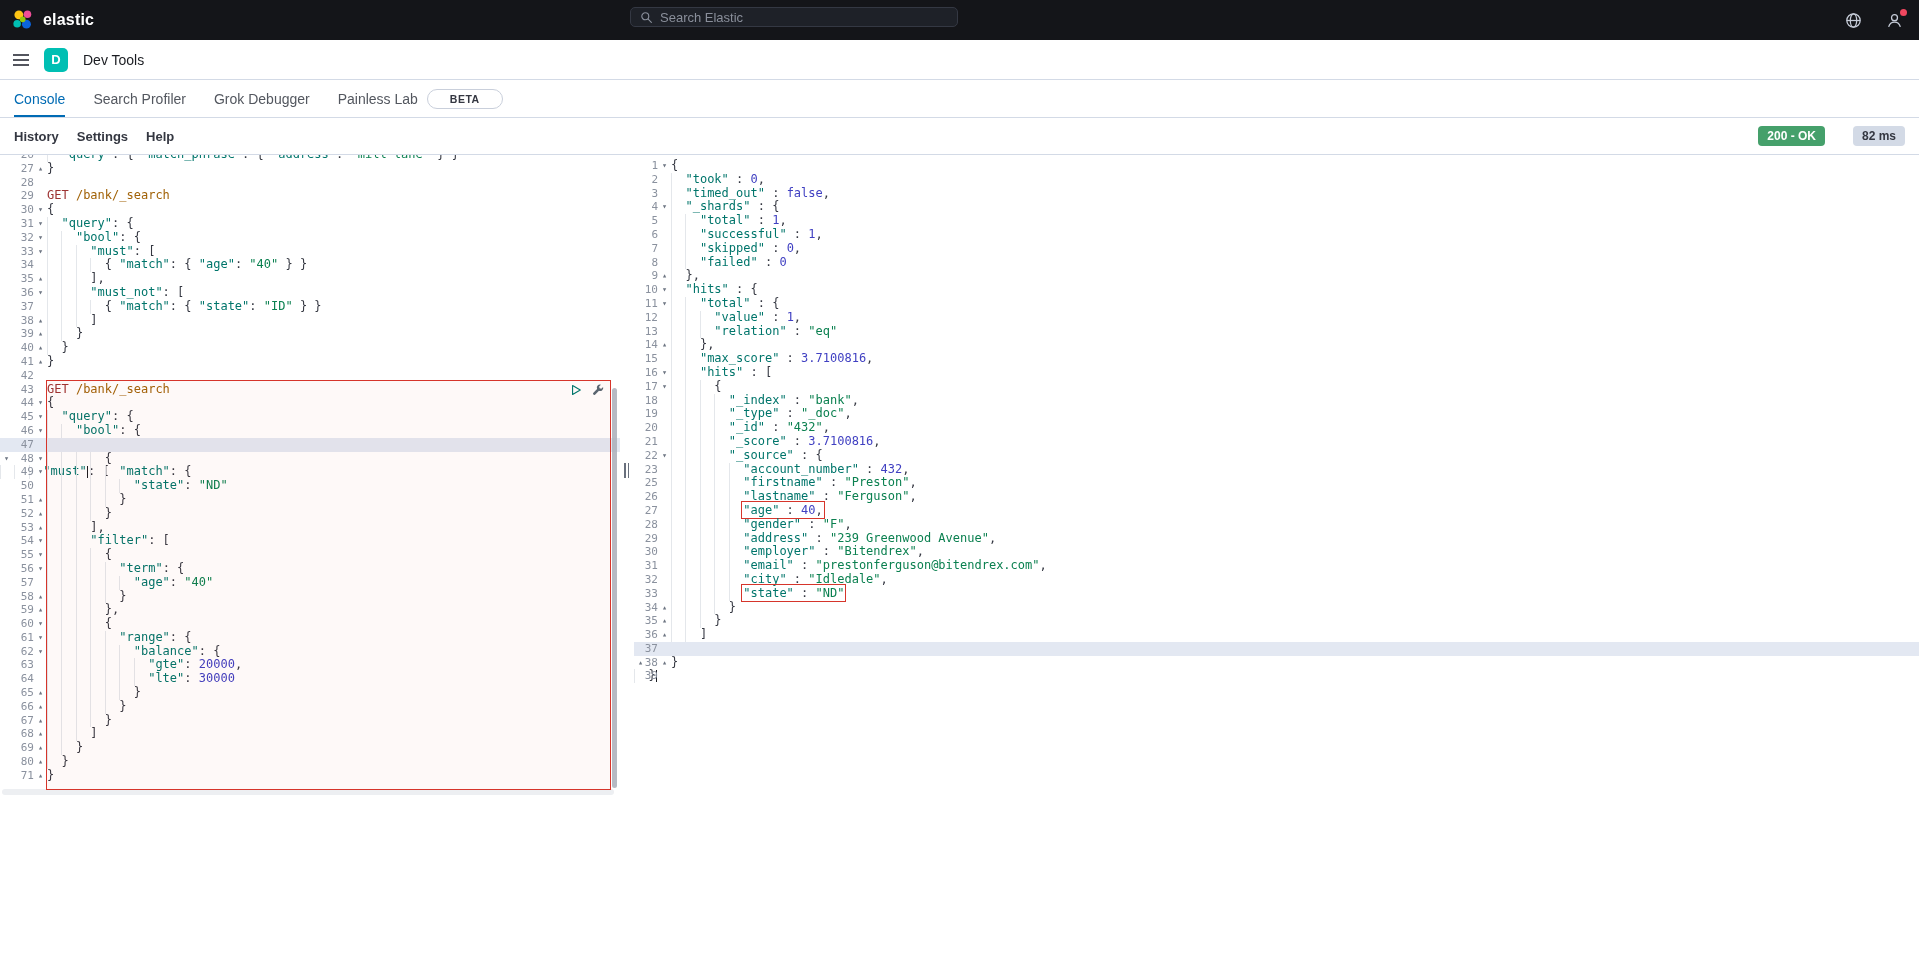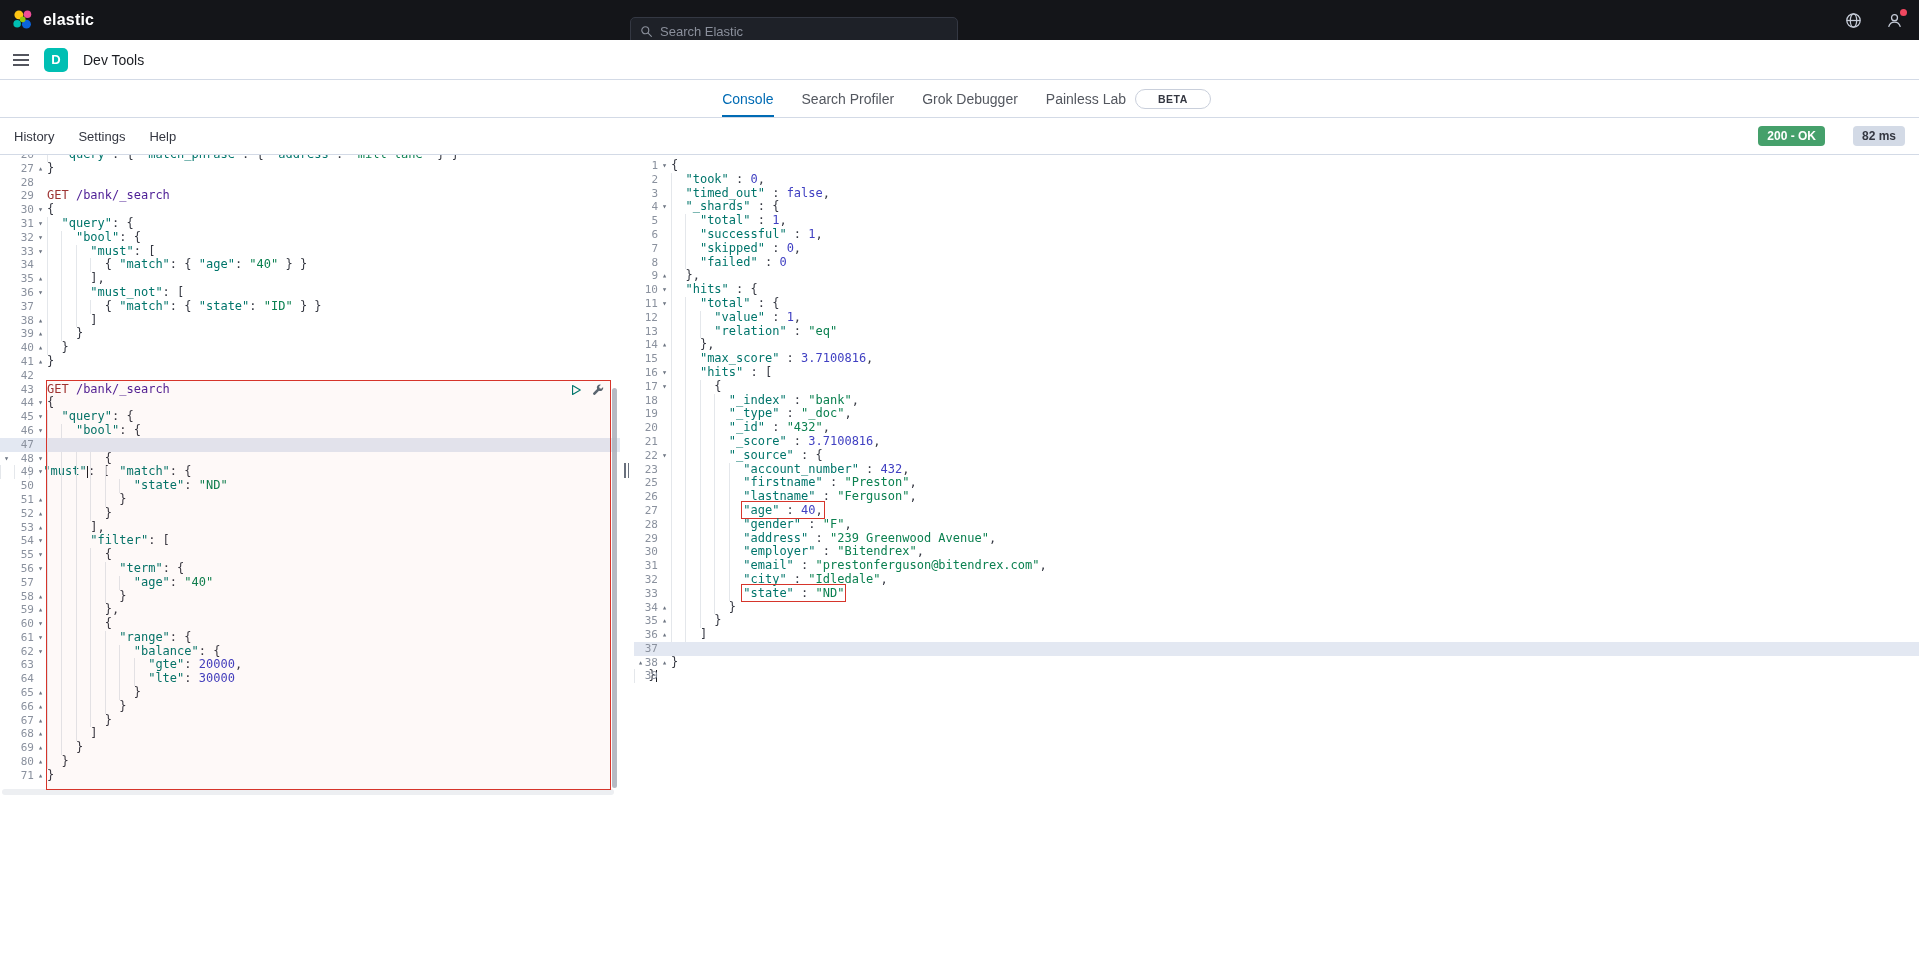--- a/index.html
+++ b/index.html
@@ -3,39 +3,39 @@
 <meta charset="utf-8">
 <style>
   html,body{margin:0;padding:0;}
   body{width:1919px;height:965px;position:relative;overflow:hidden;background:#fff;
        font-family:"Liberation Sans",sans-serif;color:#343741;}
 
   
   .hdr{position:absolute;left:0;top:0;width:100%;height:40px;background:#141519;display:flex;align-items:center;}
   .logo{display:flex;align-items:center;gap:9px;padding-left:12px;cursor:pointer;}
   .brand{color:#fff;font-size:16px;font-weight:700;letter-spacing:.2px;}
-  .searchbox{position:absolute;left:630px;top:17px;width:328px;height:28px;background:#1e2128;
+  .searchbox{position:absolute;left:630px;top:7px;width:328px;height:20px;background:#1e2128;
              border:1px solid #343843;border-radius:5px;display:flex;align-items:center;gap:7px;
              padding:0 9px;box-sizing:border-box;cursor:text;}
   .search-ph{color:#8a8f9b;font-size:13px;}
   .hicons{position:absolute;right:16px;top:0;height:40px;display:flex;align-items:center;gap:24px;}
   .hicon{position:relative;display:inline-flex;cursor:pointer;}
   .notifdot{position:absolute;top:-3px;right:-4px;width:7px;height:7px;border-radius:50%;background:#f0475f;}
 
   
   .navbar{position:absolute;top:40px;left:0;width:100%;height:40px;background:#fff;
           border-bottom:1px solid #d3dae6;display:flex;align-items:center;box-sizing:border-box;}
   .burger{padding:0 15px 0 13px;display:inline-flex;cursor:pointer;}
   .spacebadge{width:24px;height:24px;border-radius:5px;background:#00bfb3;color:#fff;font-weight:700;
               font-size:13px;display:flex;align-items:center;justify-content:center;margin-right:15px;cursor:pointer;}
   .crumb{font-size:14px;color:#1a1c21;}
 
   
   .tabbar{position:absolute;top:81px;left:0;width:100%;height:37px;border-bottom:1px solid #d3dae6;
-          display:flex;align-items:stretch;padding-left:14px;gap:28px;box-sizing:border-box;background:#fff;justify-content:center;}
+          display:flex;align-items:stretch;padding-left:14px;gap:28px;box-sizing:border-box;background:#fff;}
   .tab{display:flex;align-items:center;gap:9px;font-size:14px;color:#53575f;font-weight:500;cursor:pointer;}
   .tab.active{color:#006bb4;box-shadow:inset 0 -2px 0 #006bb4;}
   .beta{border:1px solid #c9cfdb;border-radius:13px;padding:3px 22px;font-size:10.5px;font-weight:700;
         color:#343741;letter-spacing:.5px;background:#fff;}
 
   
   .menubar{position:absolute;top:118px;left:0;width:100%;height:37px;display:flex;align-items:center;
            padding-left:14px;gap:20px;font-size:13px;box-sizing:border-box;border-bottom:1px solid #d3dae6;background:#fff;}
   .mlink{color:#343741;cursor:pointer;}
   .mspacer{flex:1;}
@@ -61,21 +61,21 @@
   #editor-pane .lnum{width:34px;}
   #response-pane .lnum{width:24px;}
   .fold{width:13px;text-align:center;color:#6e7683;font-size:8.5px;flex:none;cursor:pointer;}
   .ctext{white-space:pre;flex:none;}
   .ind{white-space:pre;}
   .ig{display:inline-block;white-space:pre;background:linear-gradient(#e4e7eb,#e4e7eb) left top/1px 100% no-repeat;}
 
   .tk-p{color:#343741;}
   .tk-k{color:#00756b;}
   .tk-s{color:#0b8050;}
-  .tk-u{color:#4c1d95;}
+  .tk-u{color:#a16207;}
   .tk-m{color:#9d3332;}
   .tk-n{color:#4040c2;}
 
   .cursor{display:inline-block;width:1.3px;height:12px;background:#1a1c21;vertical-align:text-bottom;}
 
   .ann{outline:1.5px solid #d6352b;outline-offset:1.5px;}
 
   .selbox{position:absolute;border:1.5px solid #d6352b;background:rgba(214,53,43,0.03);pointer-events:none;z-index:3;}
   .reqicons{position:absolute;right:16px;display:flex;gap:10px;z-index:4;}
   .reqicons span{cursor:pointer;display:inline-flex;}
@@ -144,21 +144,21 @@
     <div class="tab">
       <span>Grok Debugger</span>
     </div>
     <div class="tab">
       <span>Painless Lab</span>
       <span class="beta">BETA</span>
     </div>
   </div>
 
 <div class="menubar">
-  <span id="menu-links" style="display:flex;gap:24px;">
+  <span id="menu-links" style="display:flex;gap:18px;font-weight:bold;">
       <span class="mlink">History</span>
       <span class="mlink">Settings</span>
       <span class="mlink">Help</span>
     </span>
   <span class="mspacer"></span>
   <span class="badge ok">200 - OK</span>
   <span class="badge ms">82 ms</span>
 </div>
 
 <div class="content">

